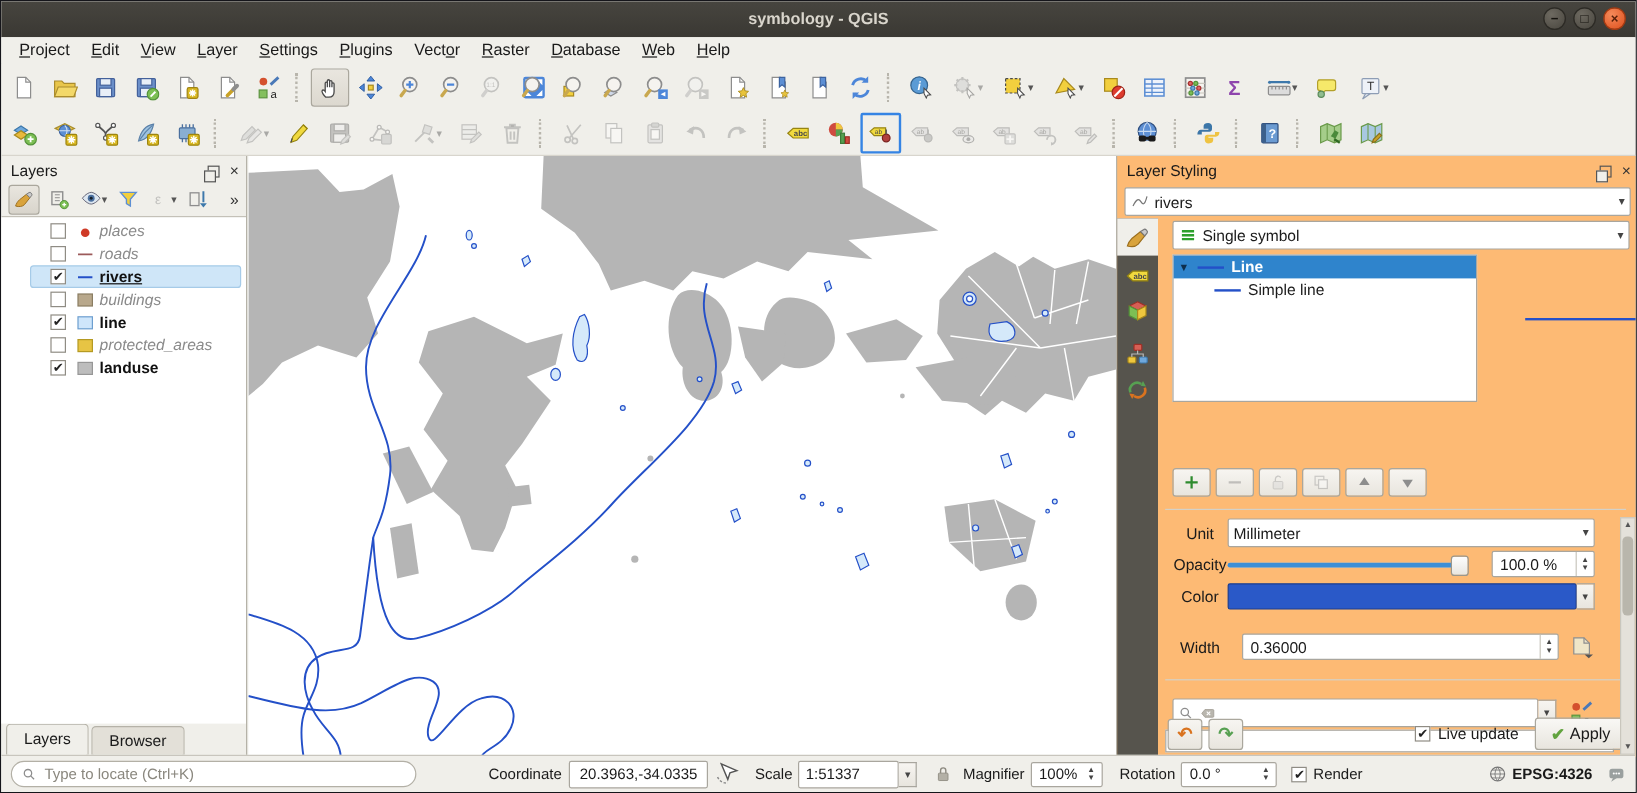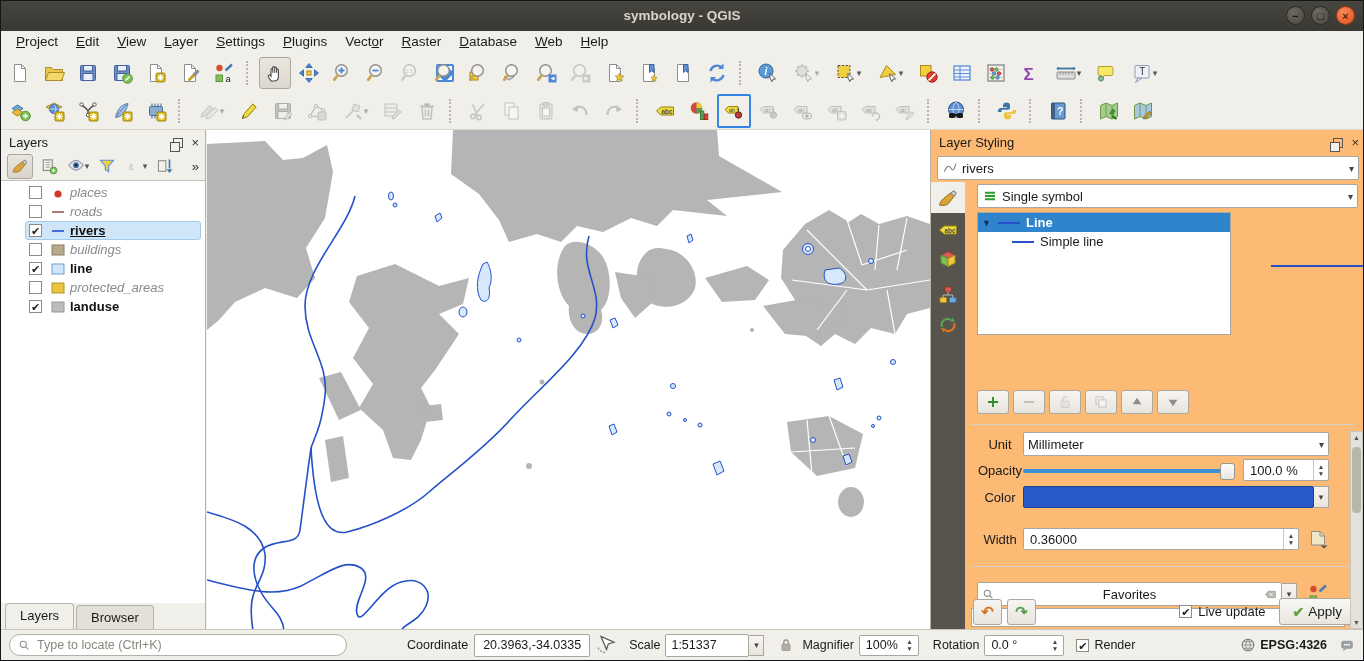--- a/index.html
+++ b/index.html
@@ -48,21 +48,21 @@
   .pfloat::after{content:"";position:absolute;left:-4px;top:3px;width:8px;height:8px;border:1px solid #555;background:#f0efea;}
   .pclose{font-size:13px;line-height:10px;color:#333;}
 
   #layers-toolbar{display:flex;align-items:center;height:26px;padding:0 6px;gap:3px;}
   .lpbtn{display:flex;align-items:center;justify-content:center;width:24px;height:23px;border:1px solid transparent;border-radius:3px;}
   .lpbtn.active{background:linear-gradient(#e9e6df,#d8d4cb);border-color:#aaa79d;}
   .lpbtn.dis .icn{filter:grayscale(1) opacity(.45);}
   #layers-overflow{margin-left:auto;font-size:13px;color:#333;}
 
   #layer-tree{position:absolute;left:0;top:50px;width:204px;height:420px;background:#fff;border-top:1px solid #c4c1b8;overflow:hidden;padding-top:2px;}
-  .lrow{display:flex;align-items:center;height:19px;padding-left:28px;position:relative;}
+  .lrow{display:flex;align-items:center;height:19px;padding-left:41px;position:relative;}
   .lrow .hl{position:absolute;left:24px;right:4px;top:0;bottom:0;background:#cfe6f8;border:1px solid #a6cbe8;border-radius:3px;}
   .lrow>*{position:relative;}
   .cb{width:13px;height:13px;border:1px solid #8f8c84;background:#fff;font-size:11px;line-height:12px;text-align:center;color:#222;box-sizing:border-box;flex:0 0 auto;}
   .lsym{display:inline-flex;width:16px;height:14px;margin:0 4px 0 8px;}
   .lsym svg{width:100%;height:100%;}
   .lname{font-size:13px;}
   .lname.off{color:#8a8a8a;font-style:italic;}
   .lname.on{font-weight:bold;color:#111;}
   .lname.sel{font-weight:bold;text-decoration:underline;color:#111;}
 
@@ -92,21 +92,21 @@
   .trow.child{padding-left:34px;}
   #sym-preview{position:absolute;left:272px;top:30px;width:152px;height:121px;}
   #sym-preview .pline{position:absolute;left:34px;right:6px;top:53px;height:2px;background:#2450c8;}
   #symbtns{position:absolute;left:12px;top:208px;display:flex;gap:4px;}
   .sbtn{width:30px;height:22px;border:1px solid #aaa79d;border-radius:3px;background:linear-gradient(#f7f5f1,#e8e5de);display:flex;align-items:center;justify-content:center;}
   .sbtn .icn{width:16px;height:16px;}
   .sbtn.dis .icn{filter:grayscale(1) opacity(.4);}
   .hsep{position:absolute;left:6px;right:10px;height:1px;background:#d4d1c8;}
   .frow{position:absolute;left:12px;right:36px;display:flex;align-items:center;text-align:center;}
   .flabel{width:46px;font-size:13px;}
-  .spin{display:flex;align-items:center;background:#fff;border:1px solid #a9a69e;border-radius:2px;height:22px;padding-left:6px;box-sizing:border-box;}
+  .spin{display:flex;align-items:center;background:#fff;border:1px solid #a9a69e;border-radius:2px;height:22px;padding-left:6px;box-sizing:border-box;margin-left:12px;}
   .spin .arr{margin-left:auto;width:14px;border-left:1px solid #c9c6bd;display:flex;flex-direction:column;align-items:center;justify-content:center;height:100%;font-size:6.5px;color:#444;line-height:7px;}
   .slider{position:relative;height:16px;flex:1;margin-right:8px;}
   .slider .track{position:absolute;left:0;right:0;top:7px;height:4px;background:#cfd4da;border-radius:2px;}
   .slider .fill{position:absolute;left:0;width:94%;top:7px;height:4px;background:#3d8fd6;border-radius:2px;}
   .slider .handle{position:absolute;left:93%;top:1px;width:13px;height:15px;background:linear-gradient(#fdfdfd,#e8e6e0);border:1px solid #9a978d;border-radius:3px;}
   #color-swatch{flex:1;height:20px;border:1px solid #1d3f8f;border-radius:2px;}
   .ddseg{width:15px;height:22px;border:1px solid #a9a69e;border-left:none;background:linear-gradient(#f7f5f1,#e8e5de);display:flex;align-items:center;justify-content:center;font-size:9px;color:#444;box-sizing:border-box;}
   #fav-box{display:flex;align-items:center;flex:1;background:#fff;border:1px solid #a9a69e;border-radius:2px;height:22px;padding:0 4px;gap:5px;}
   #fav-box .txt{flex:1;}
   #symlist{position:absolute;left:6px;right:20px;top:426px;height:17px;background:#fff;border:1px solid #a9a69e;}
@@ -1154,21 +1154,20 @@
     <div class="hsep" style="top:384px"></div>
 
     <div class="frow" style="top:400px">
       <div id="fav-box">
         <span class="icn xs">
             <svg viewBox="0 0 22 22">
               <circle cx="9" cy="9" r="5.2" fill="none" stroke="#8d8d8d" stroke-width="1.8"></circle>
               <path d="M12.8 12.8l4.8 4.8" stroke="#8d8d8d" stroke-width="1.8"></path>
             </svg>
           </span>
-        <span class="txt">Favorites</span>
         <span class="icn xs">
             <svg viewBox="0 0 22 22">
               <path d="M7 5.5h11a1.5 1.5 0 0 1 1.5 1.5v8a1.5 1.5 0 0 1-1.5 1.5H7L2.5 11z" fill="#b9b6ae" stroke="#9a968c"></path>
               <path d="M9.5 8.5l5 5M14.5 8.5l-5 5" stroke="#fff" stroke-width="1.5"></path>
             </svg>
           </span>
       </div>
       <div class="ddseg">▾</div>
       <span class="icn" style="margin-left:10px">
           <svg viewBox="0 0 22 22">

